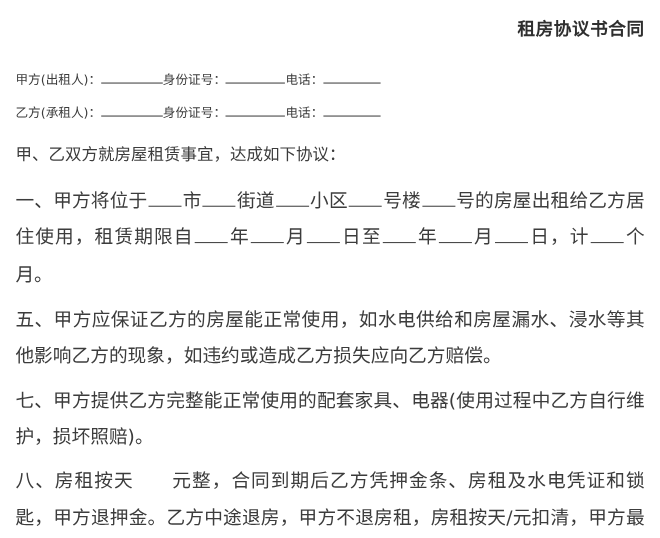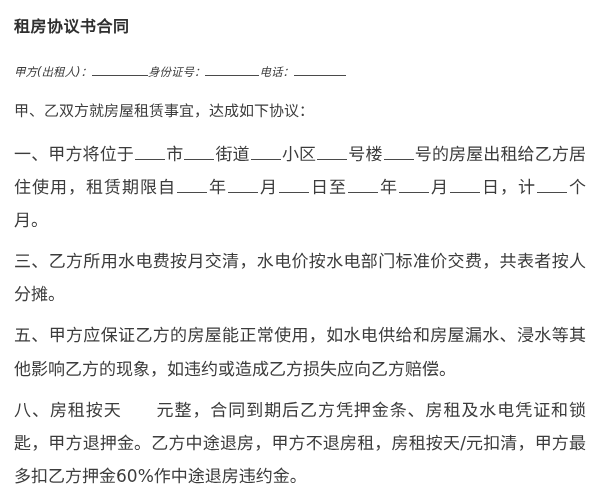--- a/index.html
+++ b/index.html
@@ -16,38 +16,37 @@
     -webkit-font-smoothing: antialiased;
   }
   .page {
     position: relative;
     width: 600px;
     height: 489px;
     box-sizing: border-box;
     padding: 0 14px;
   }
   .doc-title {
-    text-align: left;
+    text-align: right;
     font-size: 16px;
     font-weight: bold;
     color: #2f2f2f;
     letter-spacing: 0.5px;
     margin: 17px 0 0 0;
     line-height: 1.2;
   }
   .party-block {
     margin-top: 29px;
   }
   .party-line {
     font-size: 11.5px;
     line-height: 1.35;
     color: #3c3c3c;
     white-space: nowrap;
     margin-bottom: 14px;
-    font-style: italic;
   }
   .party-line .blank {
     display: inline-block;
     border-bottom: 1px solid #4a4a4a;
     vertical-align: baseline;
   }
   .blank-wide { width: 56px; }
   .blank-med  { width: 54px; }
   .blank-sm   { width: 52px; }
 
@@ -92,34 +91,37 @@
 <div class="page">
 
   <h1 class="doc-title">租房协议书合同</h1>
 
   <div class="party-block">
 
     <div class="party-line">
       <span>甲方(出租人)：</span><span class="blank blank-wide"></span><span>身份证号：</span><span class="blank blank-med"></span><span>电话：</span><span class="blank blank-sm"></span>
     </div>
 
+    <div class="party-line">
+      <span>乙方(承租人)：</span><span class="blank blank-wide"></span><span>身份证号：</span><span class="blank blank-med"></span><span>电话：</span><span class="blank blank-sm"></span>
+    </div>
 
   </div>
 
   <div class="intro-line">甲、乙双方就房屋租赁事宜，达成如下协议：</div>
 
   <div class="clauses">
 
     <p class="clause"><span>一、</span><span>甲方将位于</span><span class="ul ul-s"></span><span>市</span><span class="ul ul-s"></span><span>街道</span><span class="ul ul-s"></span><span>小区</span><span class="ul ul-s"></span><span>号楼</span><span class="ul ul-s"></span><span>号的房屋出租给乙方居住使用，租赁期限自</span><span class="ul ul-s"></span><span>年</span><span class="ul ul-s"></span><span>月</span><span class="ul ul-s"></span><span>日至</span><span class="ul ul-s"></span><span>年</span><span class="ul ul-s"></span><span>月</span><span class="ul ul-s"></span><span>日，计</span><span class="ul ul-s"></span><span>个月。</span></p>
 
 
-    <p class="clause"><span>三、</span><span>乙方所用水电费按月交清，水电价按水电部门标准价交费，共表者按人分摊。</span></p>
 
 
     <p class="clause"><span>五、</span><span>甲方应保证乙方的房屋能正常使用，如水电供给和房屋漏水、浸水等其他影响乙方的现象，如违约或造成乙方损失应向乙方赔偿。</span></p>
 
 
+    <p class="clause tight"><span>七、</span><span>甲方提供乙方完整能正常使用的配套家具、电器(使用过程中乙方自行维护，损坏照赔)。</span></p>
 
     <p class="clause cut"><span>八、</span><span>房租按天</span><span class="gap-blank"></span><span>元整，合同到期后乙方凭押金条、房租及水电凭证和锁匙，甲方退押金。乙方中途退房，甲方不退房租，房租按天/元扣清，甲方最多扣乙方押金60%作中途退房违约金。</span></p>
 
   </div>
 
 </div>
 
 </body></html>

